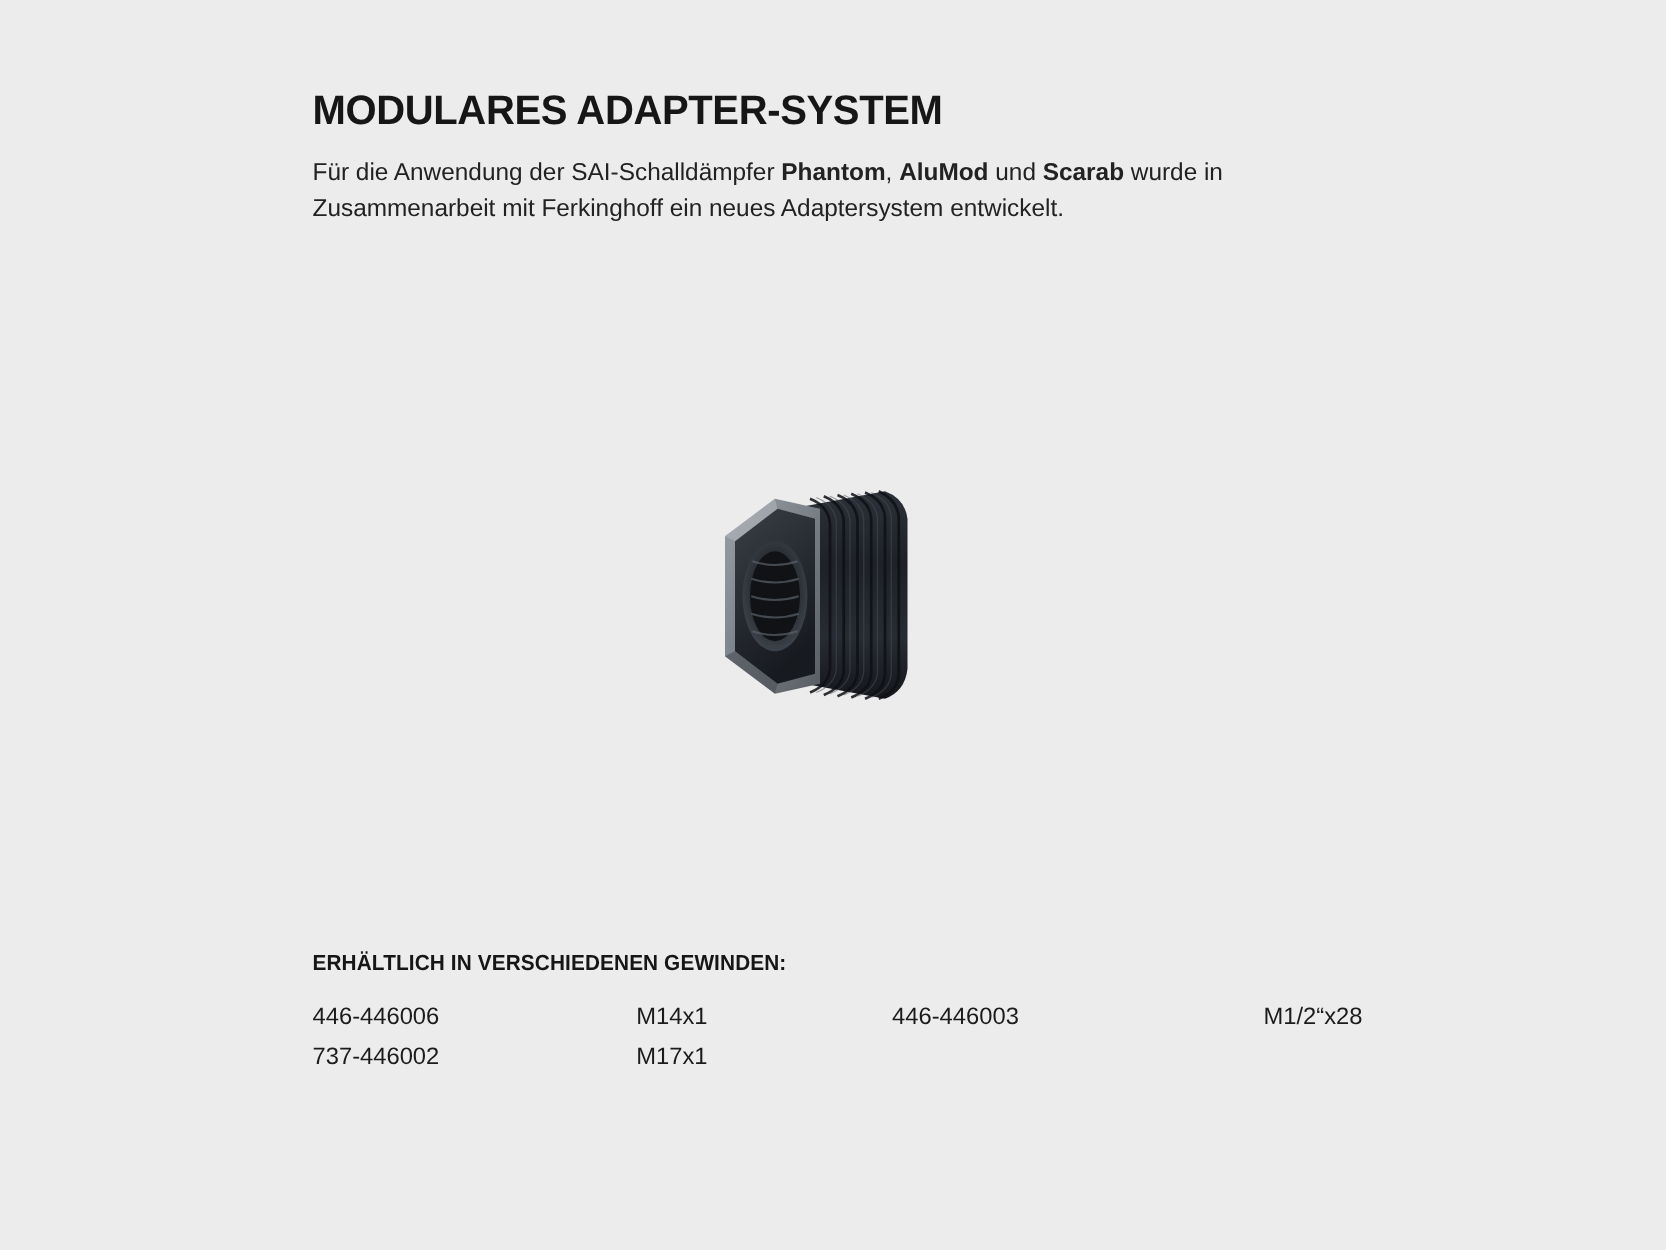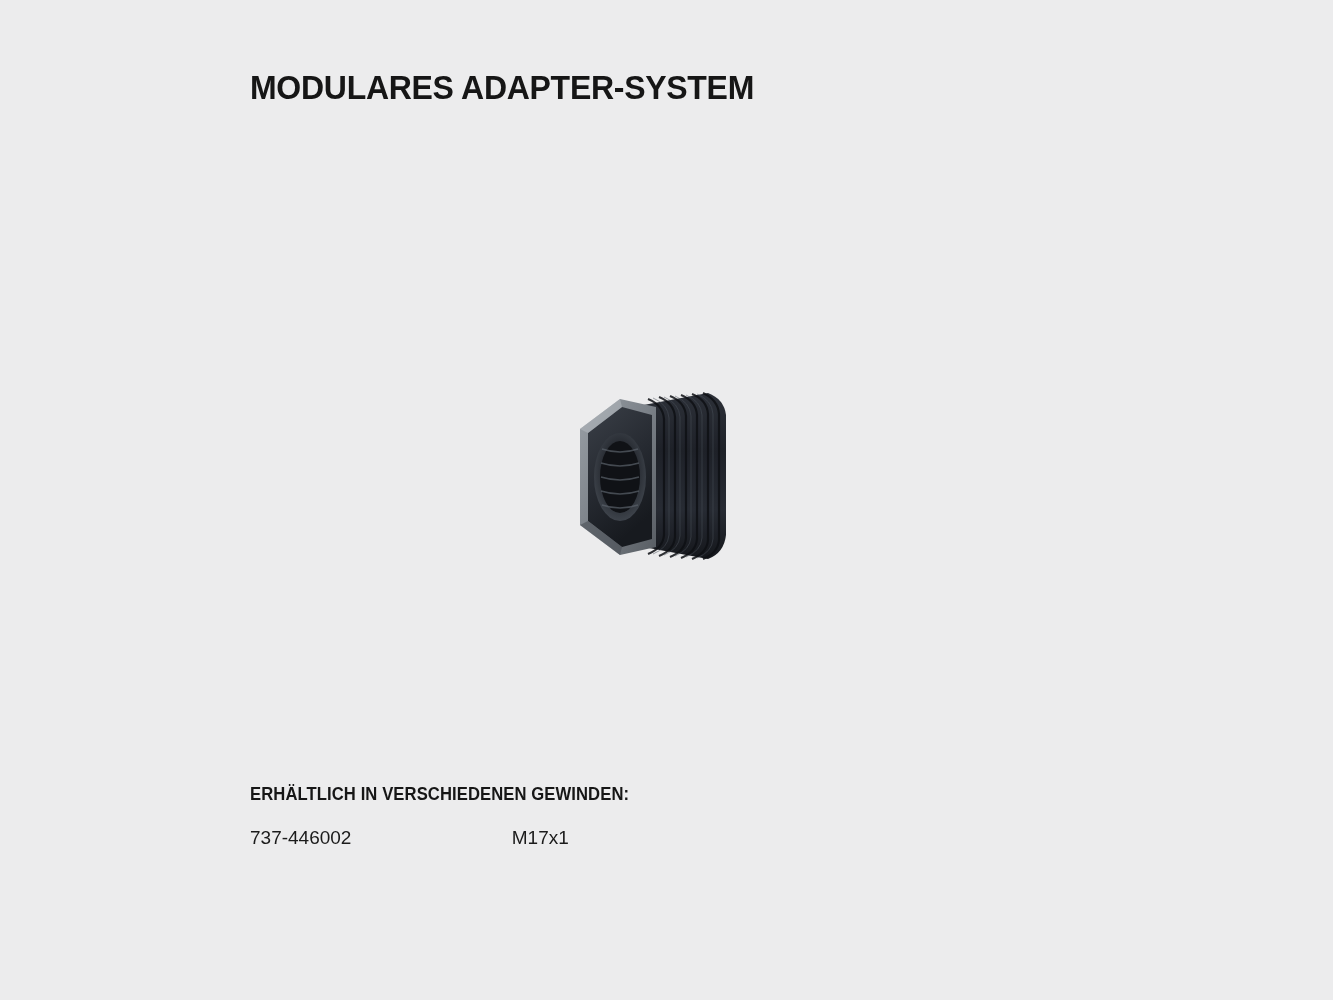--- a/index.html
+++ b/index.html
@@ -60,21 +60,21 @@
     position: absolute;
     left: 0;
     top: 0;
     width: 220px;
     height: 200px;
   }
   
   .variants {
     position: absolute;
     left: 250px;
-    top: 784px;
+    top: 760px;
     width: 860px;
   }
   .variants-heading {
     font-size: 17.5px;
     font-weight: bold;
     letter-spacing: 0.1px;
     margin: 0 0 22px 0;
     color: #161616;
     transform: scaleX(0.95);
     transform-origin: left center;
@@ -95,20 +95,21 @@
   td.col-code2 { width: 270px; text-align: left; }
   td.col-thread2 { width: 120px; text-align: right; }
 </style>
 </head>
 <body>
 
 <div class="page">
 
   <div class="content">
     <h1 class="title">MODULARES ADAPTER-SYSTEM</h1>
+    <p class="intro"><span>Für die Anwendung der SAI-Schalldämpfer </span><b>Phantom</b><span>, </span><b>AluMod</b><span> und </span><b>Scarab</b><span> wurde in Zusammenarbeit mit Ferkinghoff ein neues Adaptersystem entwickelt.</span></p>
   </div>
 
   <div class="product-figure">
     <svg class="adapter" viewBox="0 0 220 200" xmlns="http://www.w3.org/2000/svg">
       <defs>
         <linearGradient id="threadGrad" x1="0" y1="0" x2="0" y2="1">
           <stop offset="0%" stop-color="#2c3038"></stop>
           <stop offset="35%" stop-color="#1e2128"></stop>
           <stop offset="70%" stop-color="#272b33"></stop>
           <stop offset="100%" stop-color="#15171c"></stop>
@@ -165,20 +166,26 @@
         <polygon points="20,140 28,136 62,162 60,170" fill="#4a4f55" opacity="0.6"></polygon>
       </g>
     </svg>
   </div>
 
   <div class="variants">
     <div class="variants-heading">ERHÄLTLICH IN VERSCHIEDENEN GEWINDEN:</div>
     <table class="variant-table">
       <tbody>
         <tr>
+          <td class="col-code1">446-446006</td>
+          <td class="col-thread1">M14x1</td>
+          <td class="col-code2">446-446003</td>
+          <td class="col-thread2">M1/2“x28</td>
+        </tr>
+        <tr>
           <td class="col-code1">737-446002</td>
           <td class="col-thread1">M17x1</td>
           <td class="col-code2"></td>
           <td class="col-thread2"></td>
         </tr>
       </tbody>
     </table>
   </div>
 
 </div>

